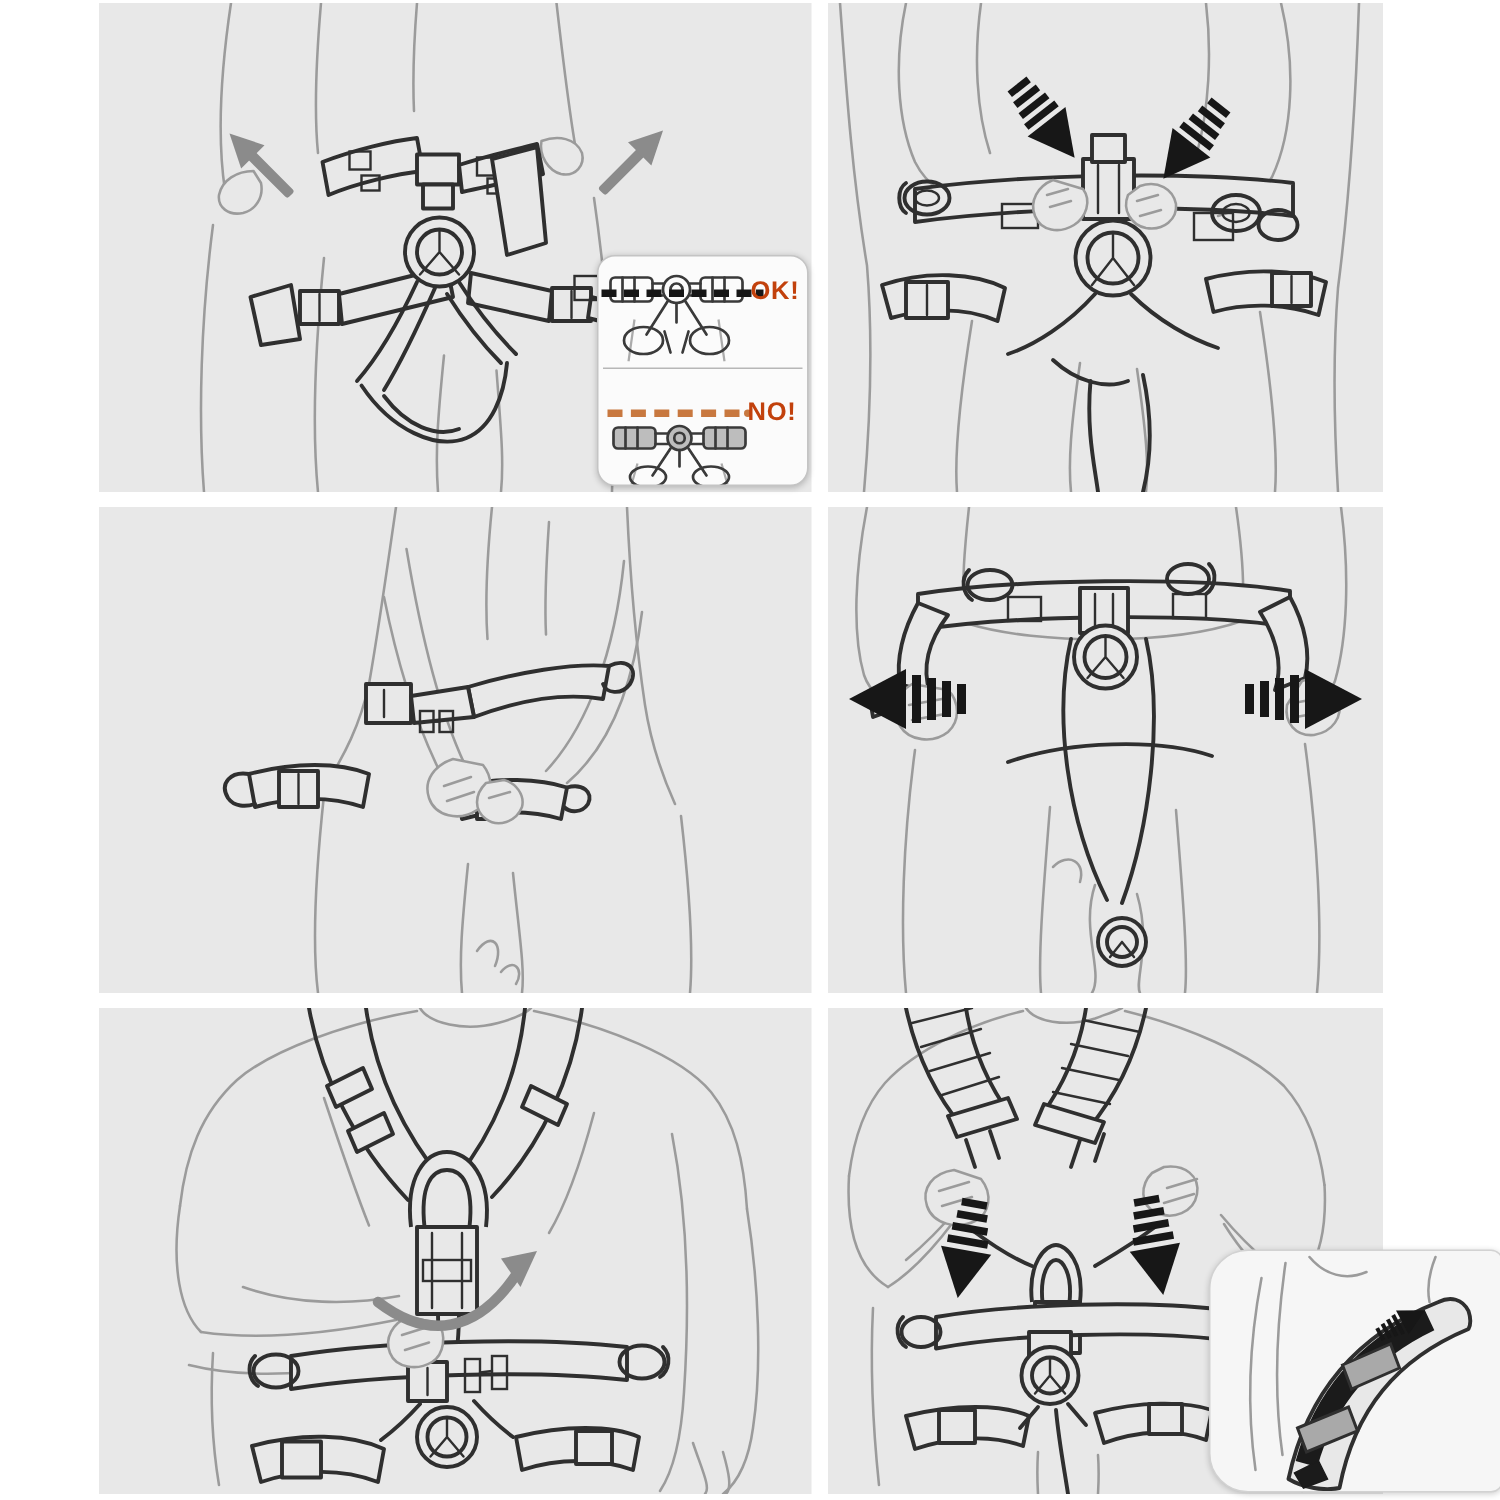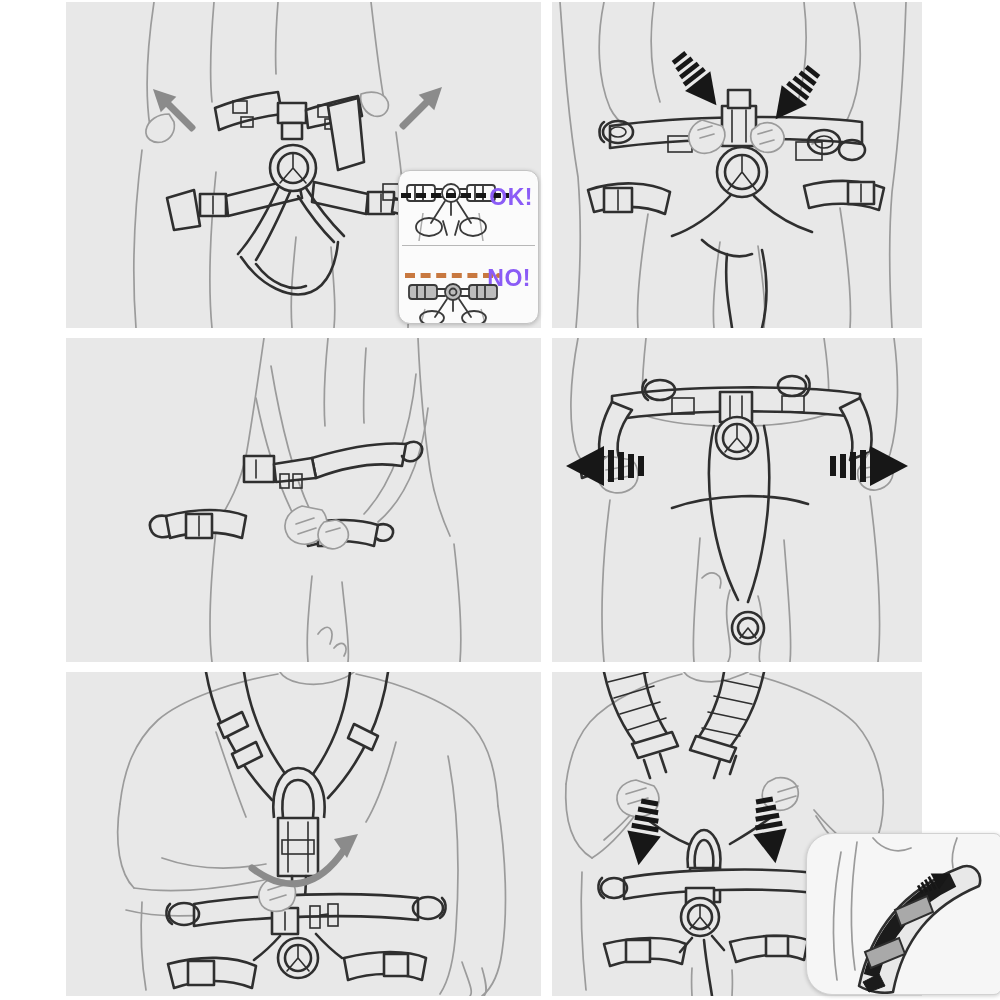--- a/index.html
+++ b/index.html
@@ -21,21 +21,21 @@
   .miniw{fill:#fbfbfb;stroke:#3a3a3a;stroke-width:1.8px;stroke-linejoin:round}
 
   
   .inset-okno{position:absolute;left:398px;top:170px;width:139px;height:152px;background:#fbfbfb;
               border:1.5px solid #c4c4c4;border-radius:12px;box-shadow:0 1px 4px rgba(0,0,0,.22);}
   .okno-divider{position:absolute;left:3px;right:3px;top:74px;border-top:1.5px solid #b7b7b7;}
   .dash-ok{position:absolute;left:2px;top:22px;width:100px;height:0;border-top:5px dashed #161616;}
   .dash-ok-dot{position:absolute;left:105px;top:22px;width:5px;height:5px;background:#161616;}
   .dash-no{position:absolute;left:6px;top:102px;width:88px;height:0;border-top:5px dashed #c8783f;}
   .dash-no-dot{position:absolute;left:97px;top:102px;width:5px;height:5px;border-radius:50%;background:#c8783f;}
-  .okno-label{position:absolute;font-weight:bold;font-size:23px;color:#8b5cf6;letter-spacing:.5px;}
+  .okno-label{position:absolute;font-weight:bold;font-size:17px;color:#c2410c;letter-spacing:.5px;}
   .ok-label{right:5px;top:13px;}
   .no-label{right:7px;top:94px;}
   .mini-svg{position:absolute;}
 
   
   .inset-strap{position:absolute;left:806px;top:833px;width:194px;height:160px;background:#f6f6f6;
                border:1px solid #d2d2d2;border-radius:26px 8px 8px 26px;box-shadow:0 1px 4px rgba(0,0,0,.2);overflow:hidden;}
 </style>
 </head>
 <body>

